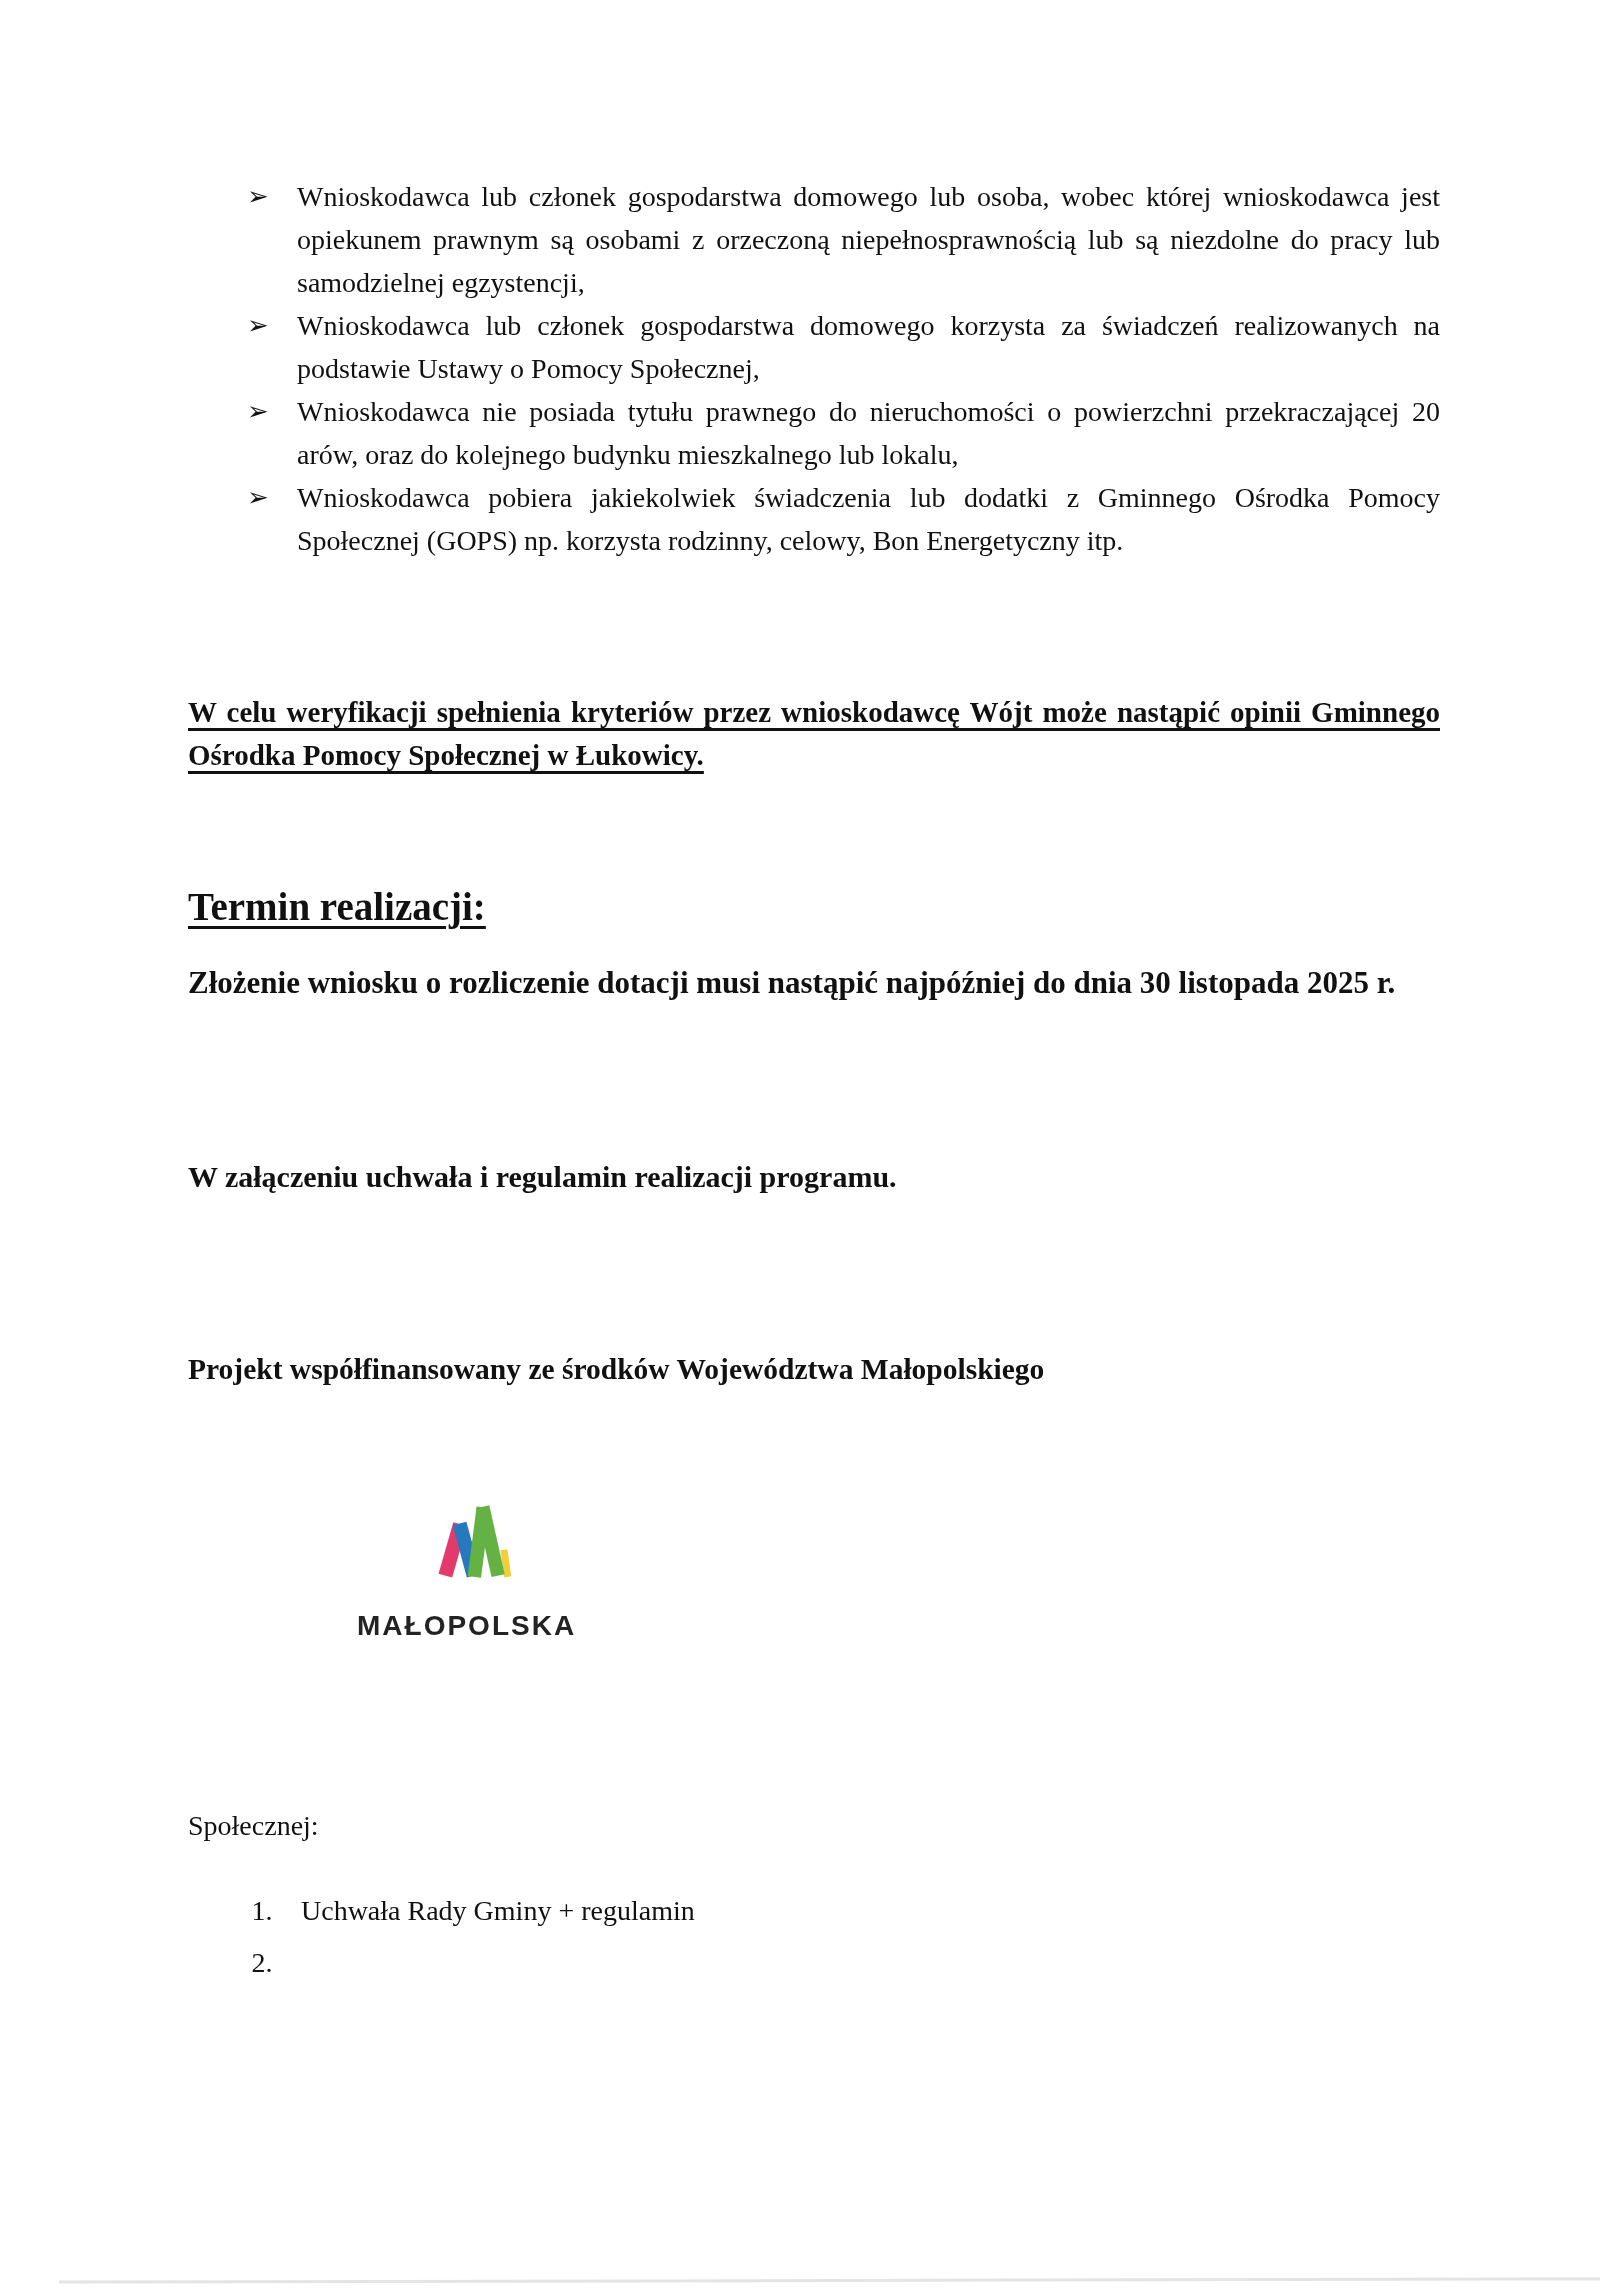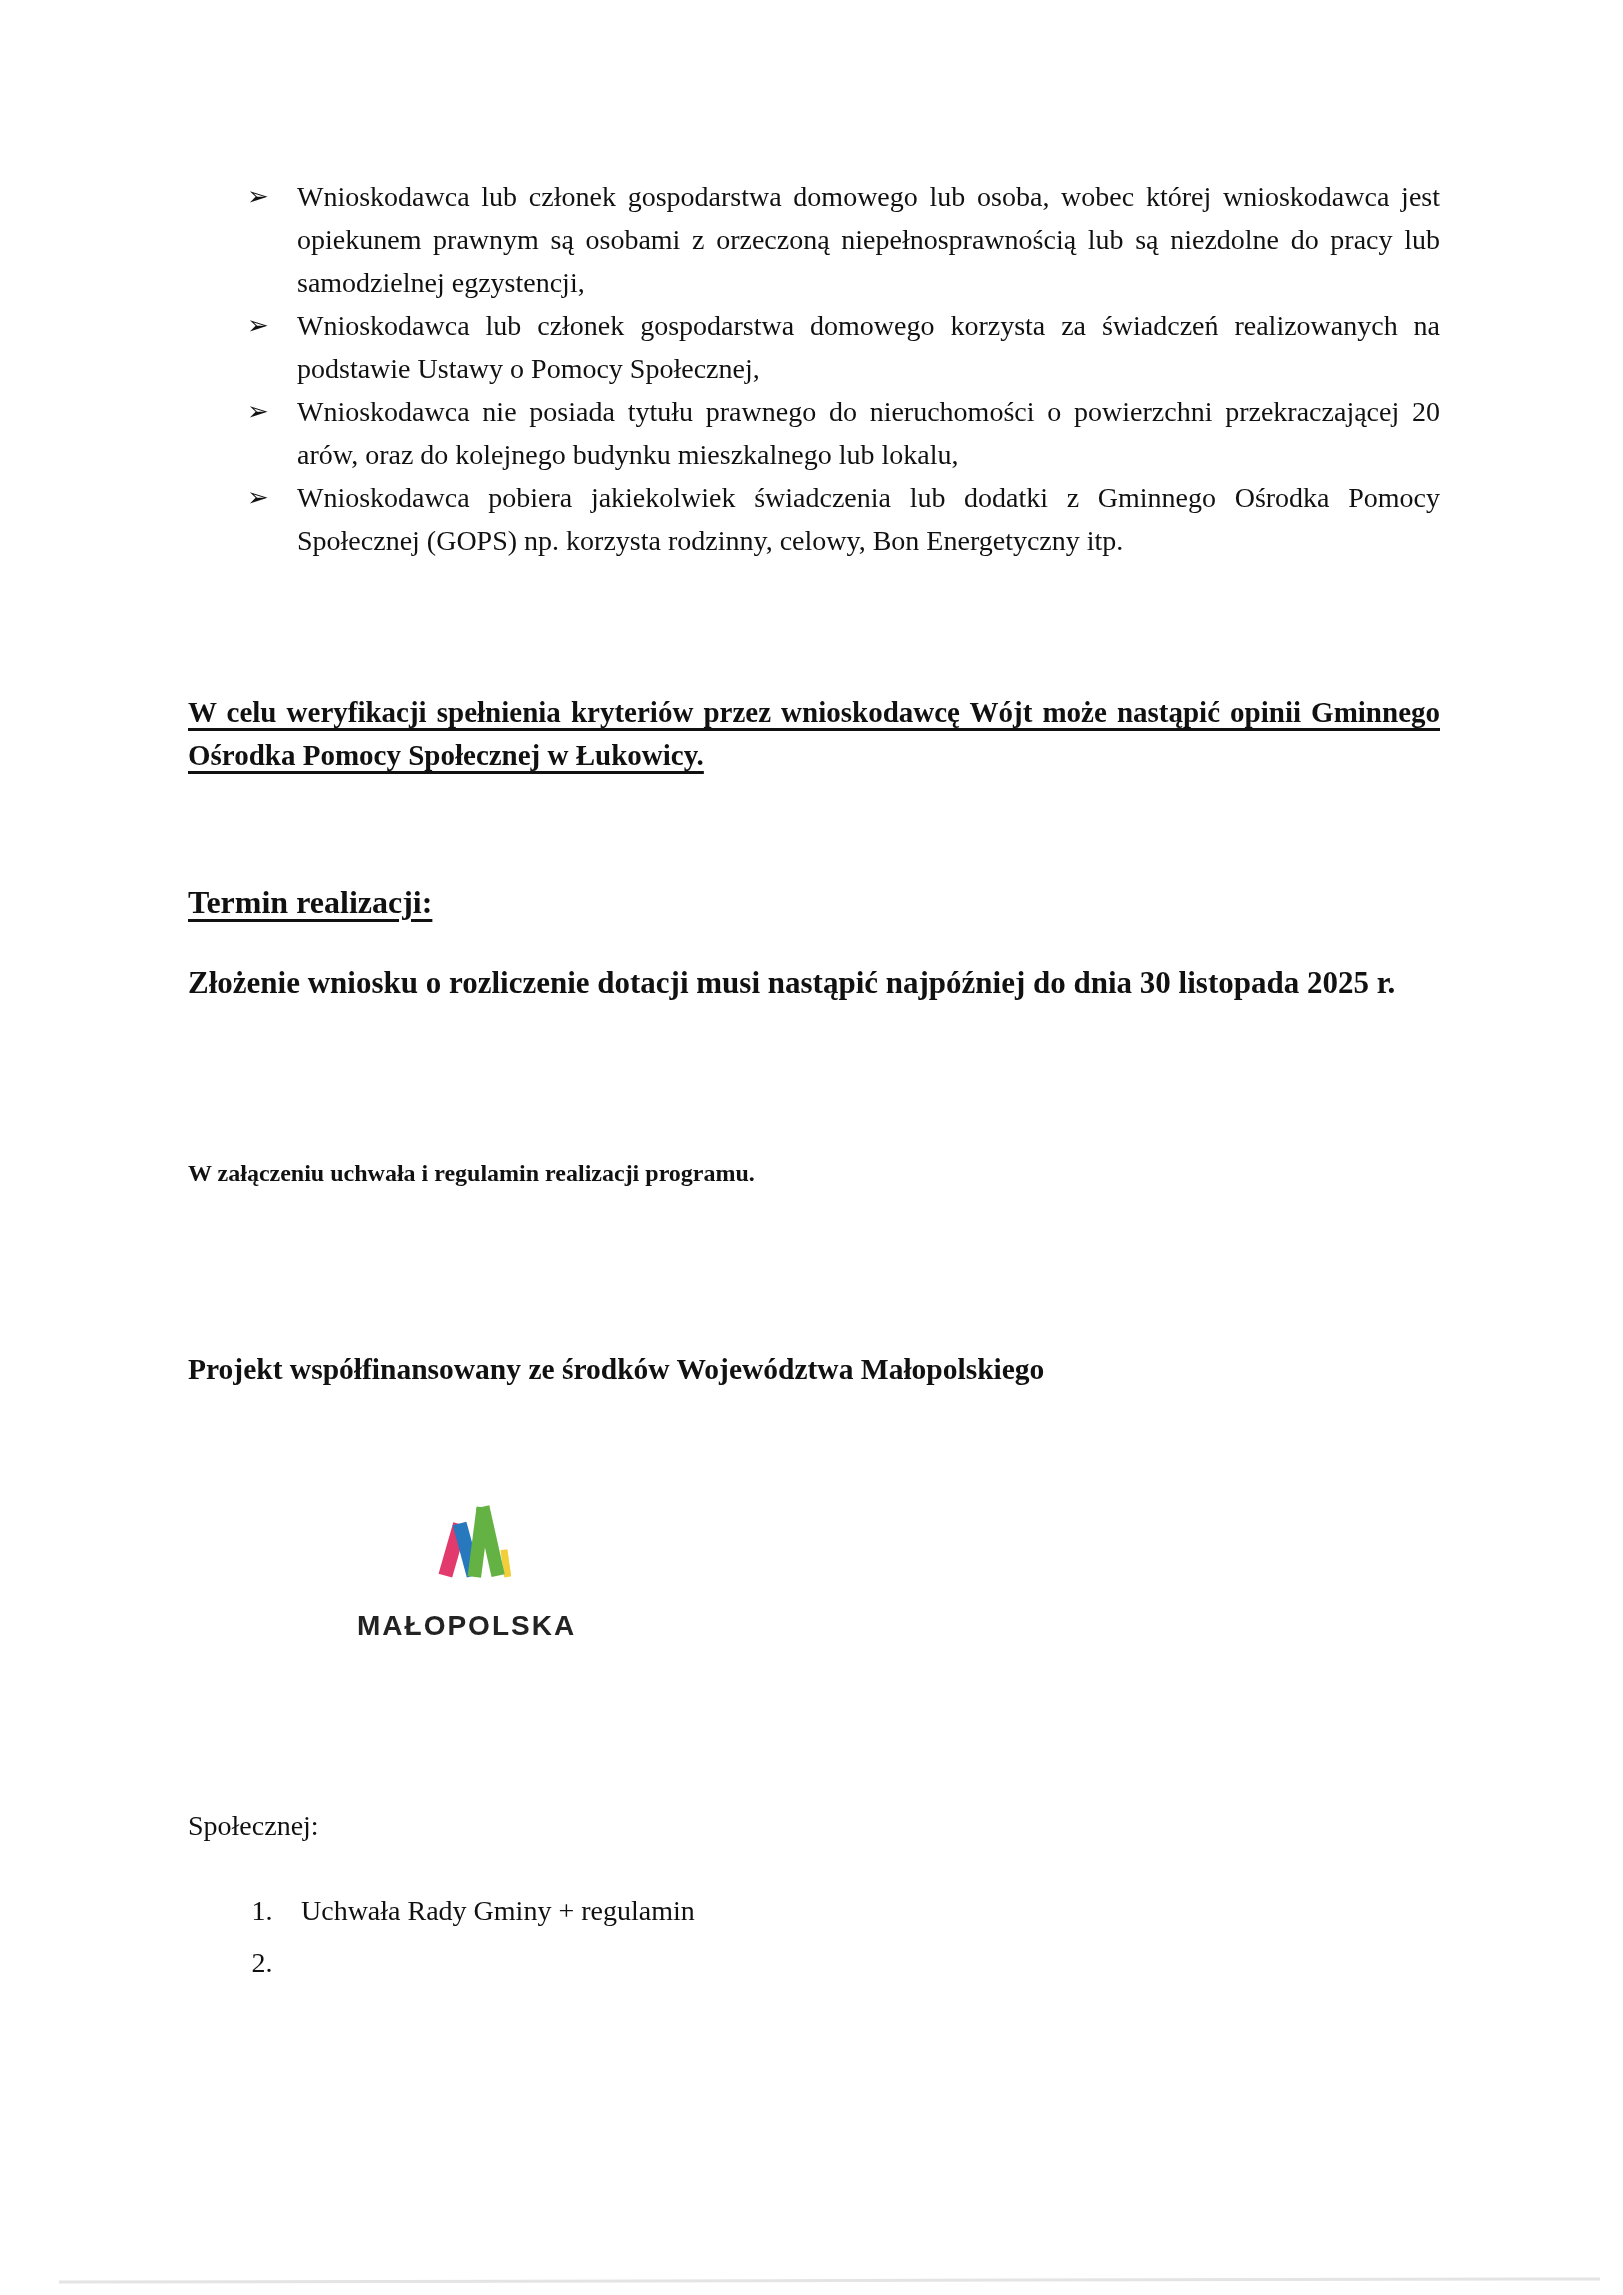--- a/index.html
+++ b/index.html
@@ -45,21 +45,21 @@
     text-decoration: underline;
     text-decoration-thickness: 3.3px;
     text-underline-offset: 5.9px;
   }
 
   
   .termin {
     position: absolute;
     left: 188px;
     top: 884px;
-    font-size: 32px;
+    font-size: 39px;
     font-weight: 700;
     text-decoration: underline;
     text-decoration-thickness: 3.3px;
     text-underline-offset: 5.9px;
   }
 
   
   .deadline {
     position: absolute;
     left: 188px;
@@ -68,21 +68,21 @@
     font-size: 31px;
     line-height: 51px;
     font-weight: 700;
     text-align: justify;
   }
 
   .attach-note {
     position: absolute;
     left: 188px;
     top: 1160px;
-    font-size: 24px;
+    font-size: 30px;
     font-weight: 700;
   }
 
   .cofinance {
     position: absolute;
     left: 188px;
     top: 1313px;
     font-size: 29.5px;
     font-weight: 700;
     margin-top: 40px;

